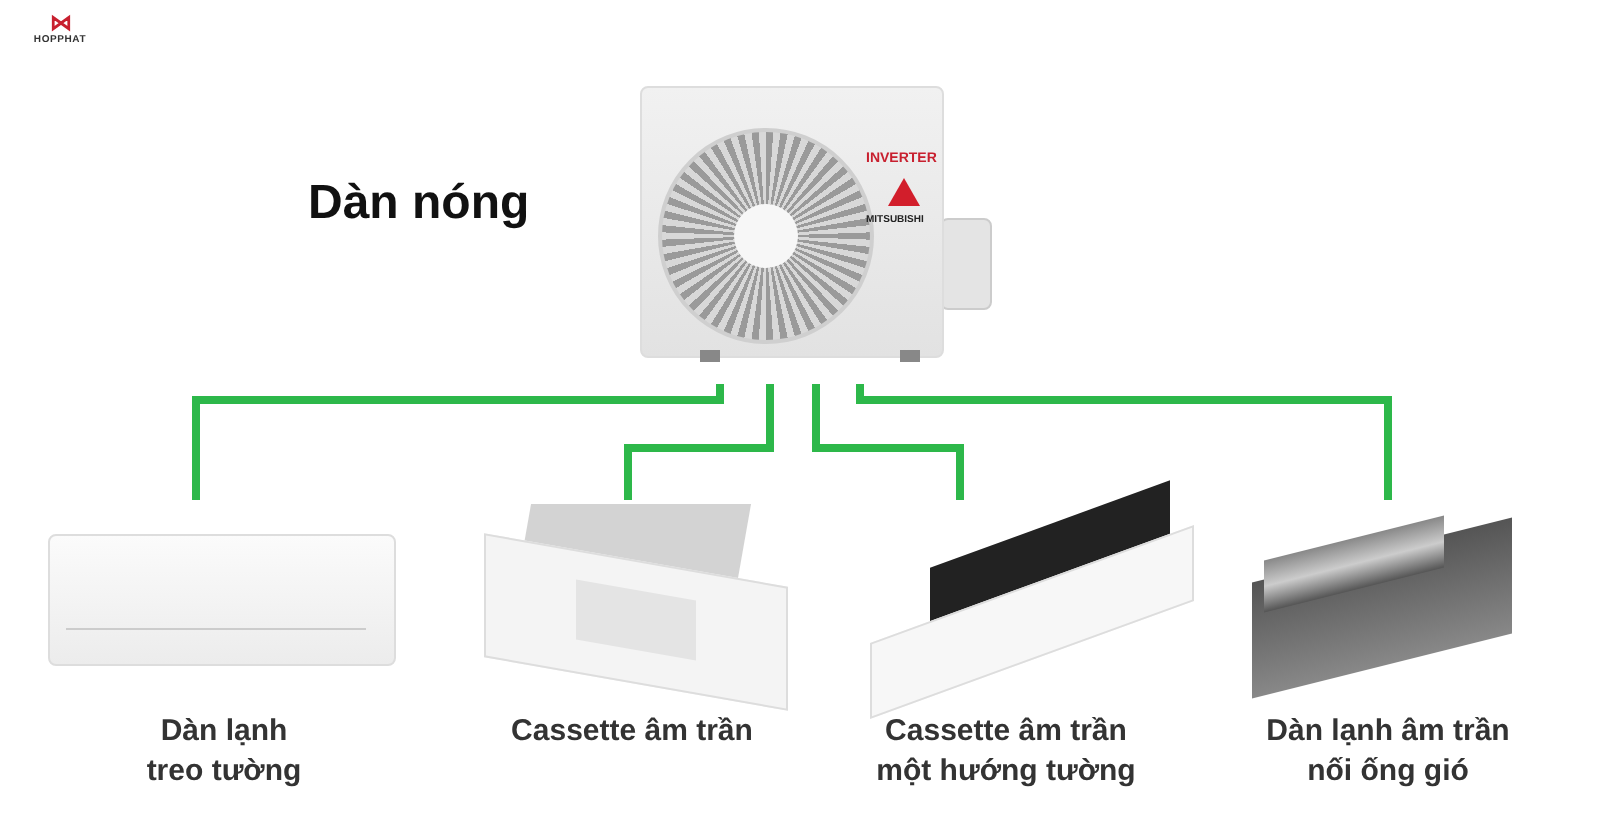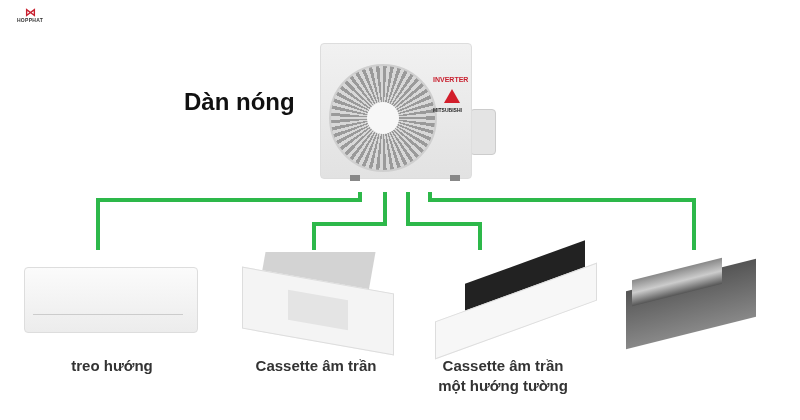--- a/index.html
+++ b/index.html
@@ -1,21 +1,21 @@
 <!DOCTYPE html>
 <html><head>
 <meta charset="utf-8">
 <style>
   html,body{margin:0;padding:0;background:#fff;}
   body{width:800px;height:420px;position:relative;overflow:hidden;font-family:"Liberation Sans",sans-serif;}
   .abs{position:absolute;}
   .logo{left:10px;top:7px;width:40px;text-align:center;}
   .logo-mark{color:#c8202f;font-size:11px;font-weight:bold;line-height:10px;letter-spacing:-1px;}
   .logo-text{font-size:5px;color:#333;font-weight:bold;letter-spacing:0.3px;}
-  .title{left:184px;top:88px;font-size:24px;font-weight:bold;color:#111;}
+  .title{left:154px;top:88px;font-size:24px;font-weight:bold;color:#111;}
   .line{position:absolute;background:#2db84a;}
   .label{position:absolute;width:180px;text-align:center;font-size:15px;font-weight:bold;color:#333;line-height:20px;}
   
   .outdoor{left:320px;top:39px;width:160px;height:140px;}
   .od-body{position:absolute;left:0;top:4px;width:150px;height:134px;background:linear-gradient(#f1f1f1,#e2e2e2);border:1px solid #ddd;border-radius:4px;}
   .od-side{position:absolute;left:150px;top:70px;width:24px;height:44px;background:#e4e4e4;border:1px solid #ccc;border-radius:4px;}
   .od-fan{position:absolute;left:8px;top:20px;width:104px;height:104px;border-radius:50%;background:repeating-conic-gradient(#9a9a9a 0 4deg,#d8d8d8 4deg 8deg);border:2px solid #cfcfcf;}
   .od-hub{position:absolute;left:36px;top:36px;width:32px;height:32px;border-radius:50%;background:#f7f7f7;}
   .od-inverter{position:absolute;left:112px;top:32px;font-size:7px;color:#c8202f;font-weight:bold;}
   .od-logo{position:absolute;left:123px;top:45px;width:0;height:0;border-left:8px solid transparent;border-right:8px solid transparent;border-bottom:14px solid #d21e2b;}
@@ -89,23 +89,26 @@
 <div class="abs c1">
   <div class="c1-dark"></div>
   <div class="c1-panel"></div>
 </div>
 <div class="abs duct">
   <div class="duct-body"></div>
   <div class="duct-front"></div>
 </div>
 
 <div class="label" style="left:22px;top:356px">
-  <div>treo hướng</div>
+  <div>Dàn lạnh</div>
+  <div>treo tường</div>
 </div>
 <div class="label" style="left:226px;top:356px">
   <div>Cassette âm trần</div>
 </div>
 <div class="label" style="left:413px;top:356px">
   <div>Cassette âm trần</div>
   <div>một hướng tường</div>
 </div>
 <div class="label" style="left:604px;top:356px">
+  <div>Dàn lạnh âm trần</div>
+  <div>nối ống gió</div>
 </div>
 
 </body></html>

